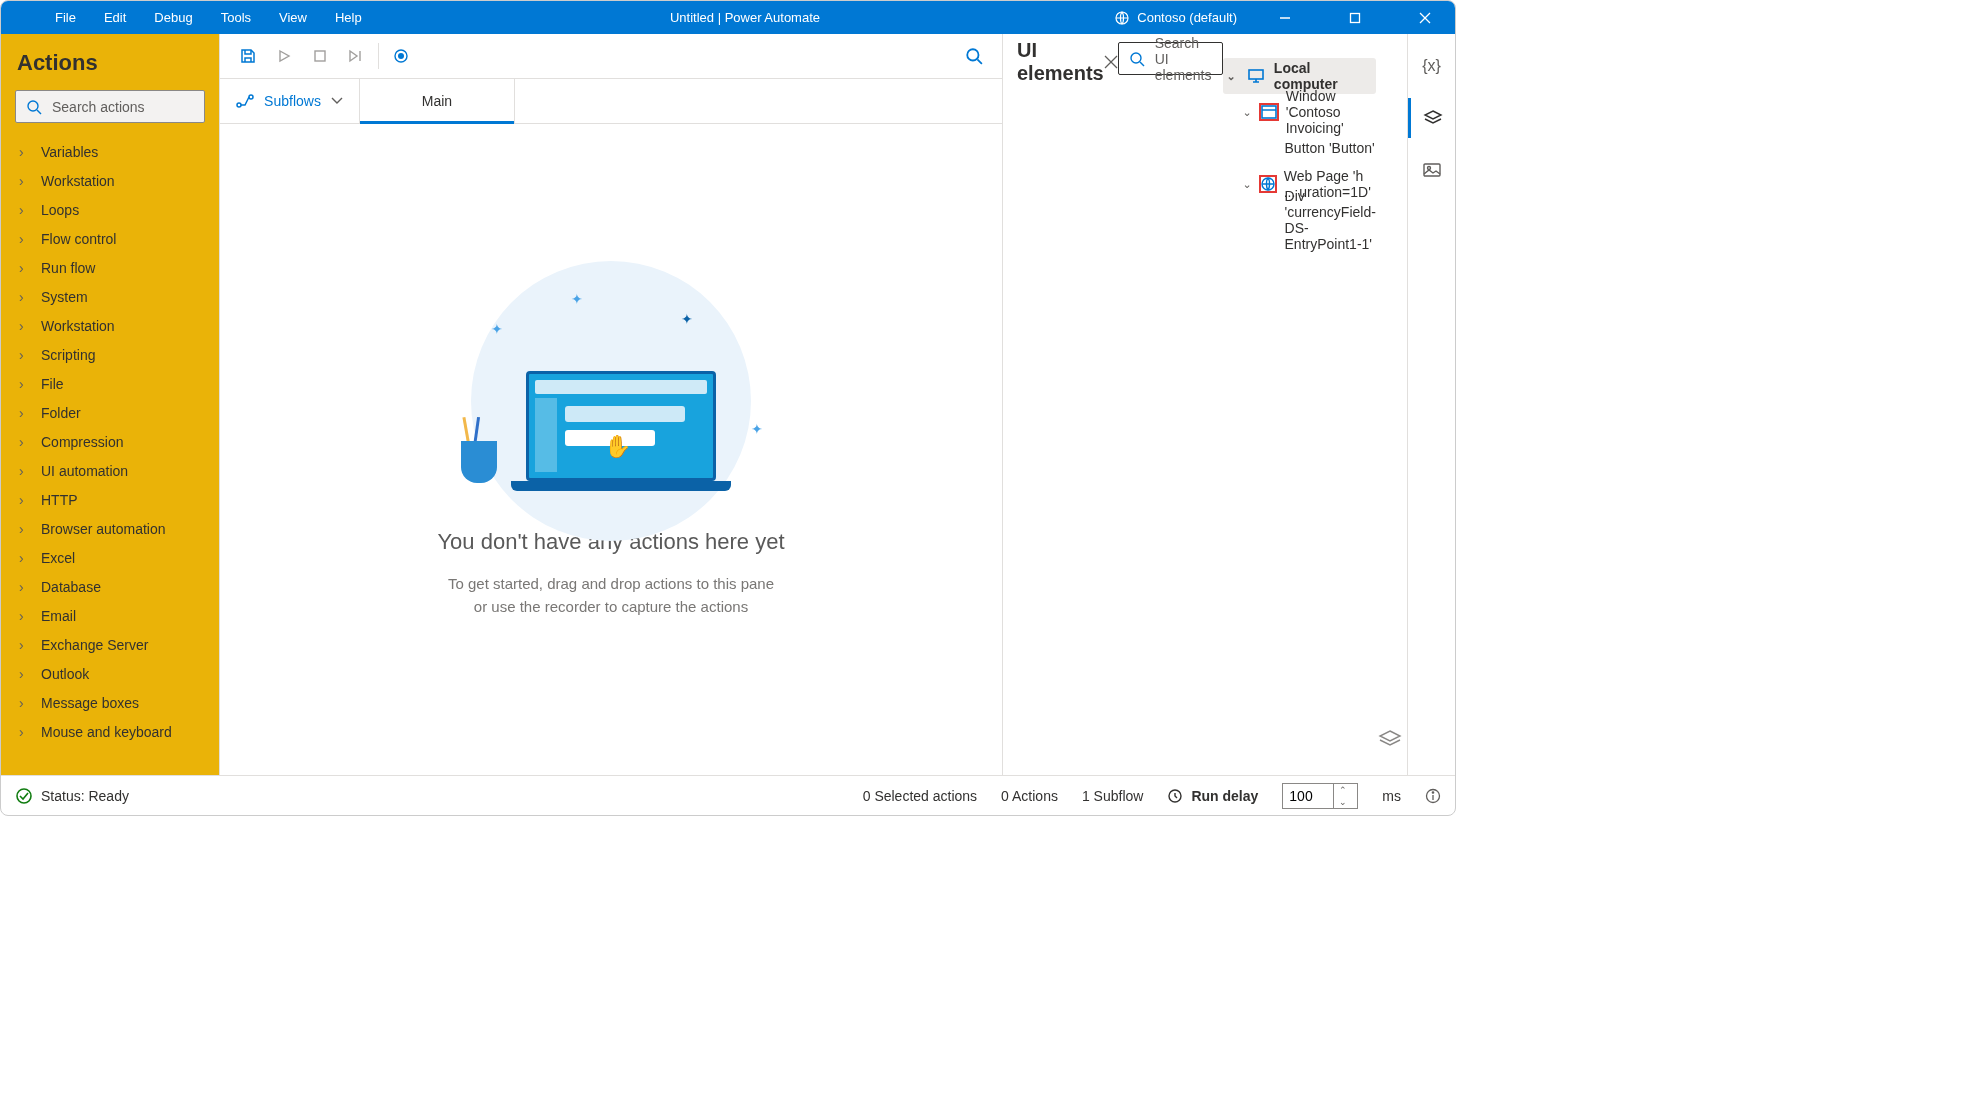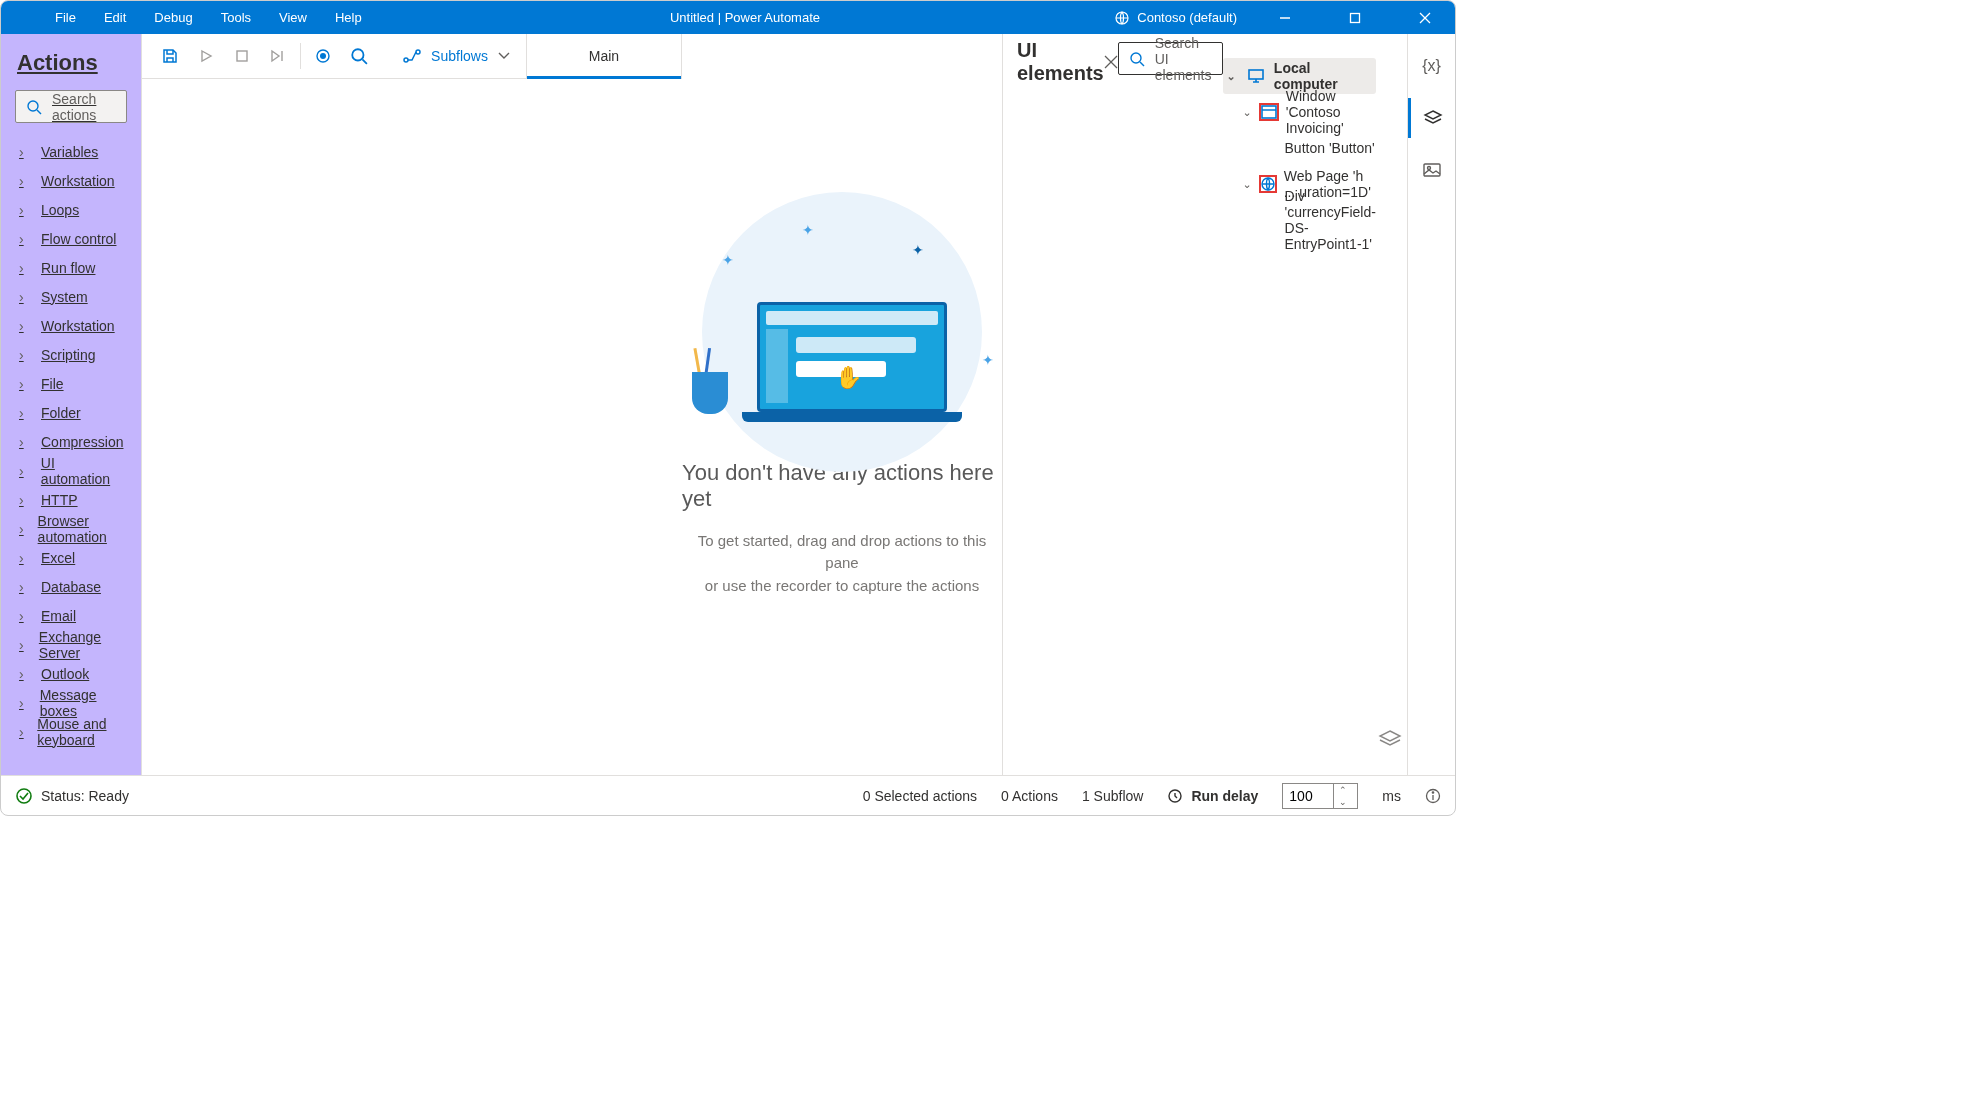--- a/index.html
+++ b/index.html
@@ -11,29 +11,29 @@
   .menu-item { padding: 0 14px; height: 33px; display: flex; align-items: center; cursor: default; }
   .title-center { flex: 1; text-align: center; }
   .title-right { display: flex; align-items: center; gap: 26px; padding-right: 8px; }
   .envbox { display: flex; align-items: center; gap: 7px; }
   .winbtn { width: 44px; height: 33px; display: flex; align-items: center; justify-content: center; }
   
   
   .body-row { display: flex; height: calc(100% - 33px - 40px); }
   
   
-  .actions-panel { width: 218px; background: #c4b5fd; padding: 10px 14px; overflow: hidden; text-decoration: underline; }
+  .actions-panel { width: 218px; background: #eab308; padding: 10px 14px; overflow: hidden; }
   .actions-title { font-size: 22px; font-weight: 600; margin: 6px 0 14px 2px; }
   .search-box { border: 1px solid #8a8886; border-radius: 2px; height: 33px; display: flex; align-items: center; gap: 10px; padding: 0 10px; background: #f3f2f1; color: #605e5c; margin-bottom: 14px; }
   .ac-list { display: flex; flex-direction: column; }
   .ac-item { display: flex; align-items: center; gap: 10px; height: 29px; cursor: default; padding-left: 4px; }
   .ac-item .chev { width: 12px; color: #605e5c; }
   
   
-  .center { flex: 1; display: flex; flex-direction: row; border-left: 1px solid #e1dfdd; }
+  .center { flex: 1; display: flex; flex-direction: column; border-left: 1px solid #e1dfdd; }
   .toolbar { height: 45px; border-bottom: 1px solid #e1dfdd; display: flex; align-items: center; padding: 0 10px; }
   .tbtn { width: 36px; height: 45px; display: flex; align-items: center; justify-content: center; color: #0078d4; }
   .tbtn.gray { color: #a19f9d; }
   .vsep { width: 1px; height: 26px; background: #e1dfdd; margin: 0 4px; }
   .tb-spacer { flex: 1; }
   
   .tabs-row { height: 45px; border-bottom: 1px solid #e1dfdd; display: flex; align-items: stretch; }
   .subflows { width: 140px; border-right: 1px solid #e1dfdd; display: flex; align-items: center; justify-content: center; gap: 10px; color: #0078d4; font-size: 14px; }
   .tab-main { width: 155px; border-right: 1px solid #e1dfdd; display: flex; align-items: center; justify-content: center; position: relative; }
   .tab-main::after { content:""; position: absolute; left:0; right:0; bottom:-1px; height:3px; background:#0078d4; }

